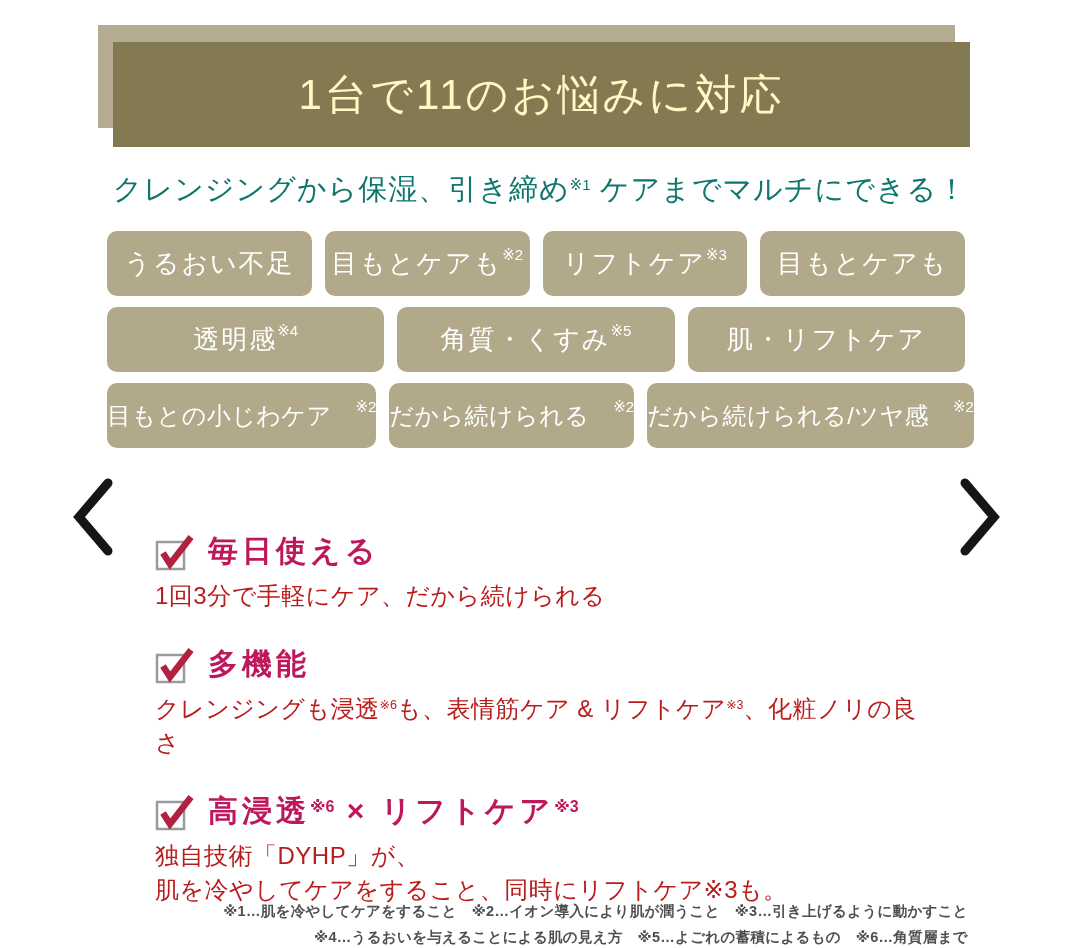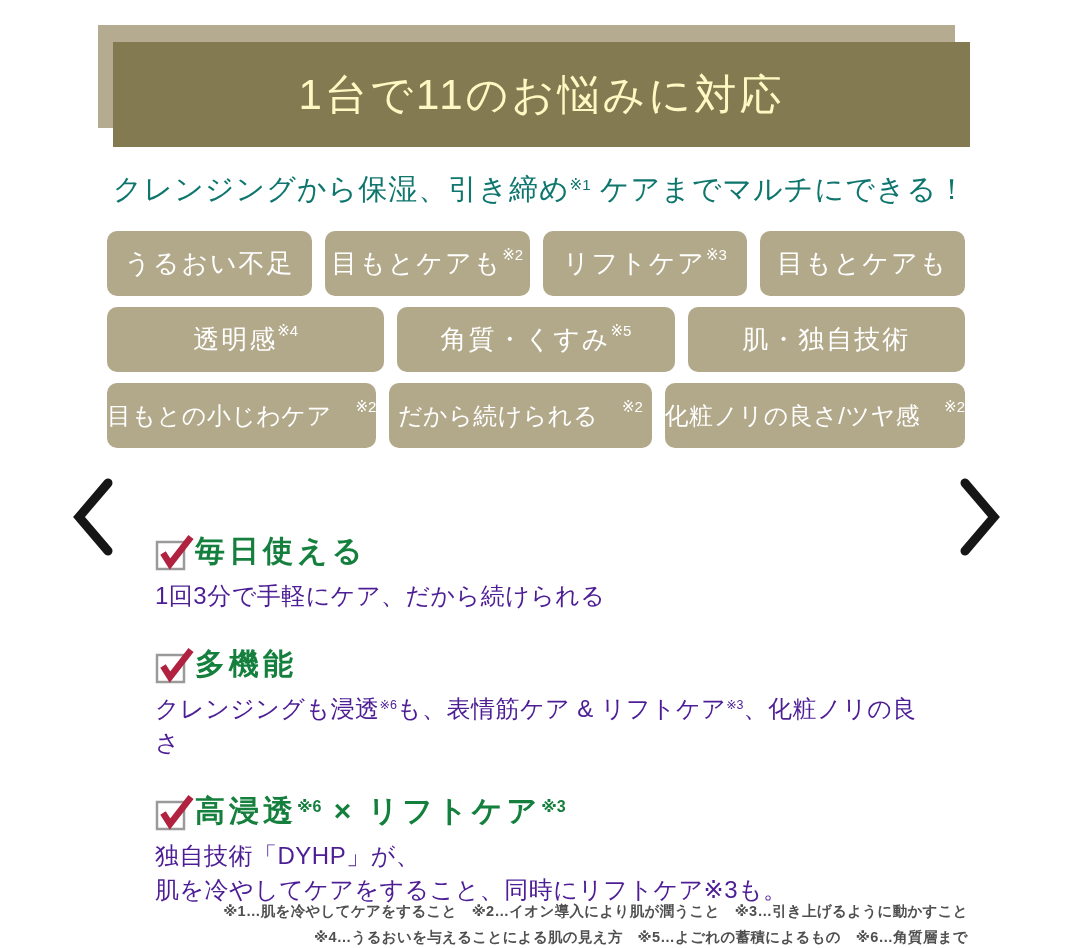--- a/index.html
+++ b/index.html
@@ -38,26 +38,26 @@
   .tag .tag-sup{font-size:15px;position:relative;top:-9px;letter-spacing:0;}
   .tag-row--wide .tag{font-size:24px;letter-spacing:0.5px;gap:24px;}
   
   .chev{position:absolute;cursor:pointer;}
   .chev-left{left:70px;top:477px;}
   .chev-right{left:957px;top:477px;}
   
   .checklist{position:absolute;left:155px;top:531px;width:780px;}
   .check-item{margin-bottom:31px;}
   .check-head{
-    display:flex;align-items:center;
-    font-size:30px;font-weight:bold;color:#15803d;letter-spacing:4px;
+    display:flex;align-items:center;gap:13px;
+    font-size:30px;font-weight:bold;color:#be185d;letter-spacing:4px;
   }
   .check-head .sup{font-size:16px;vertical-align:0.55em;letter-spacing:0;}
   .check-body{
-    font-size:24px;color:#4c1d95;margin-top:7px;letter-spacing:0.5px;
+    font-size:24px;color:#b91c1c;margin-top:7px;letter-spacing:0.5px;
     line-height:1.42;font-weight:500;
   }
   .cbx{flex:0 0 auto;display:block;}
   
   .footnotes{
     position:absolute;right:112px;top:866px;text-align:right;
     font-size:14.5px;line-height:26px;color:#4f4f4f;font-weight:600;
     letter-spacing:0.3px;
     margin-top:32px;
   }
@@ -94,35 +94,35 @@
   <div class="tag-row">
     <div class="tag">
         <span>透明感</span>
         <span class="tag-sup">※4</span>
       </div>
     <div class="tag">
         <span>角質・くすみ</span>
         <span class="tag-sup">※5</span>
       </div>
     <div class="tag">
-        <span>肌・独自技術</span>
+        <span>肌・リフトケア</span>
         <span class="tag-sup"></span>
       </div>
   </div>
   <div class="tag-row tag-row--wide">
     <div class="tag">
         <span>目もとの小じわケア</span>
         <span class="tag-sup">※2</span>
       </div>
     <div class="tag">
         <span>だから続けられる</span>
         <span class="tag-sup">※2</span>
       </div>
     <div class="tag">
-        <span>化粧ノリの良さ/ツヤ感</span>
+        <span>だから続けられる/ツヤ感</span>
         <span class="tag-sup">※2</span>
       </div>
   </div>
 </div>
 
 <div class="chev chev-left">
   <svg width="46" height="80" viewBox="0 0 46 80">
     <polyline points="38,6 9,40 38,74" fill="none" stroke="#161616" stroke-width="9" stroke-linecap="round" stroke-linejoin="miter"></polyline>
   </svg>
 </div>

